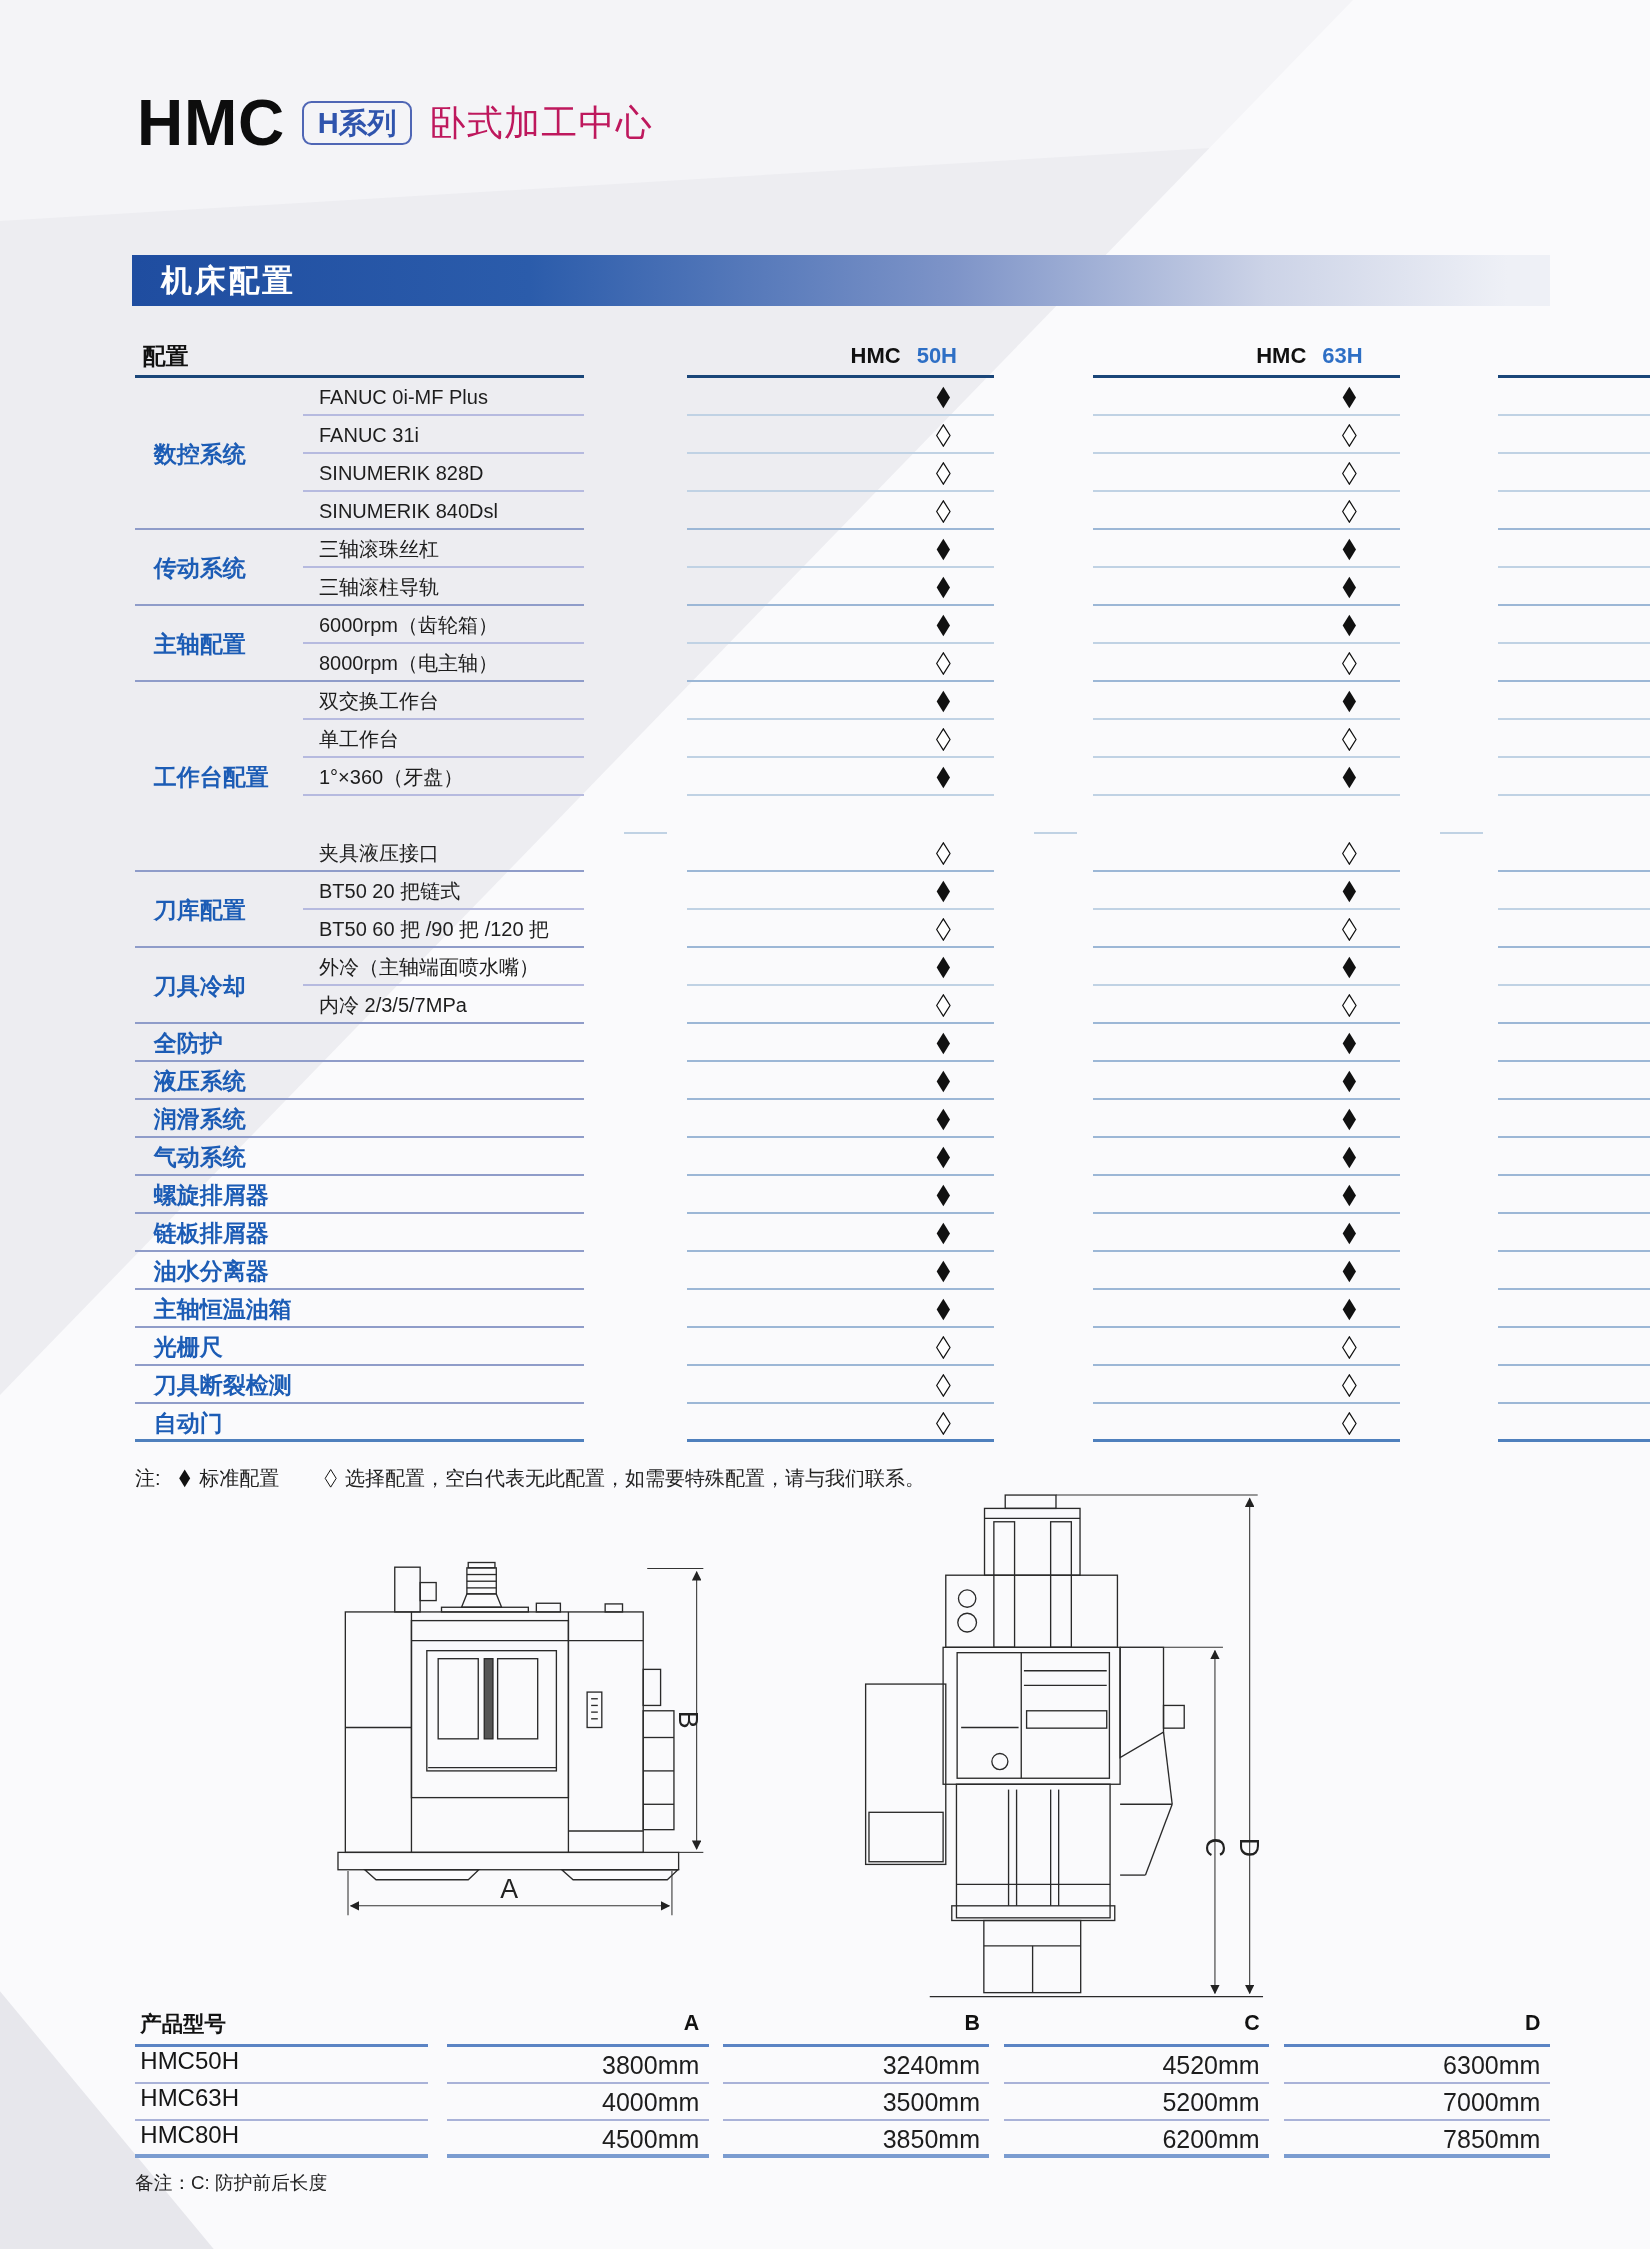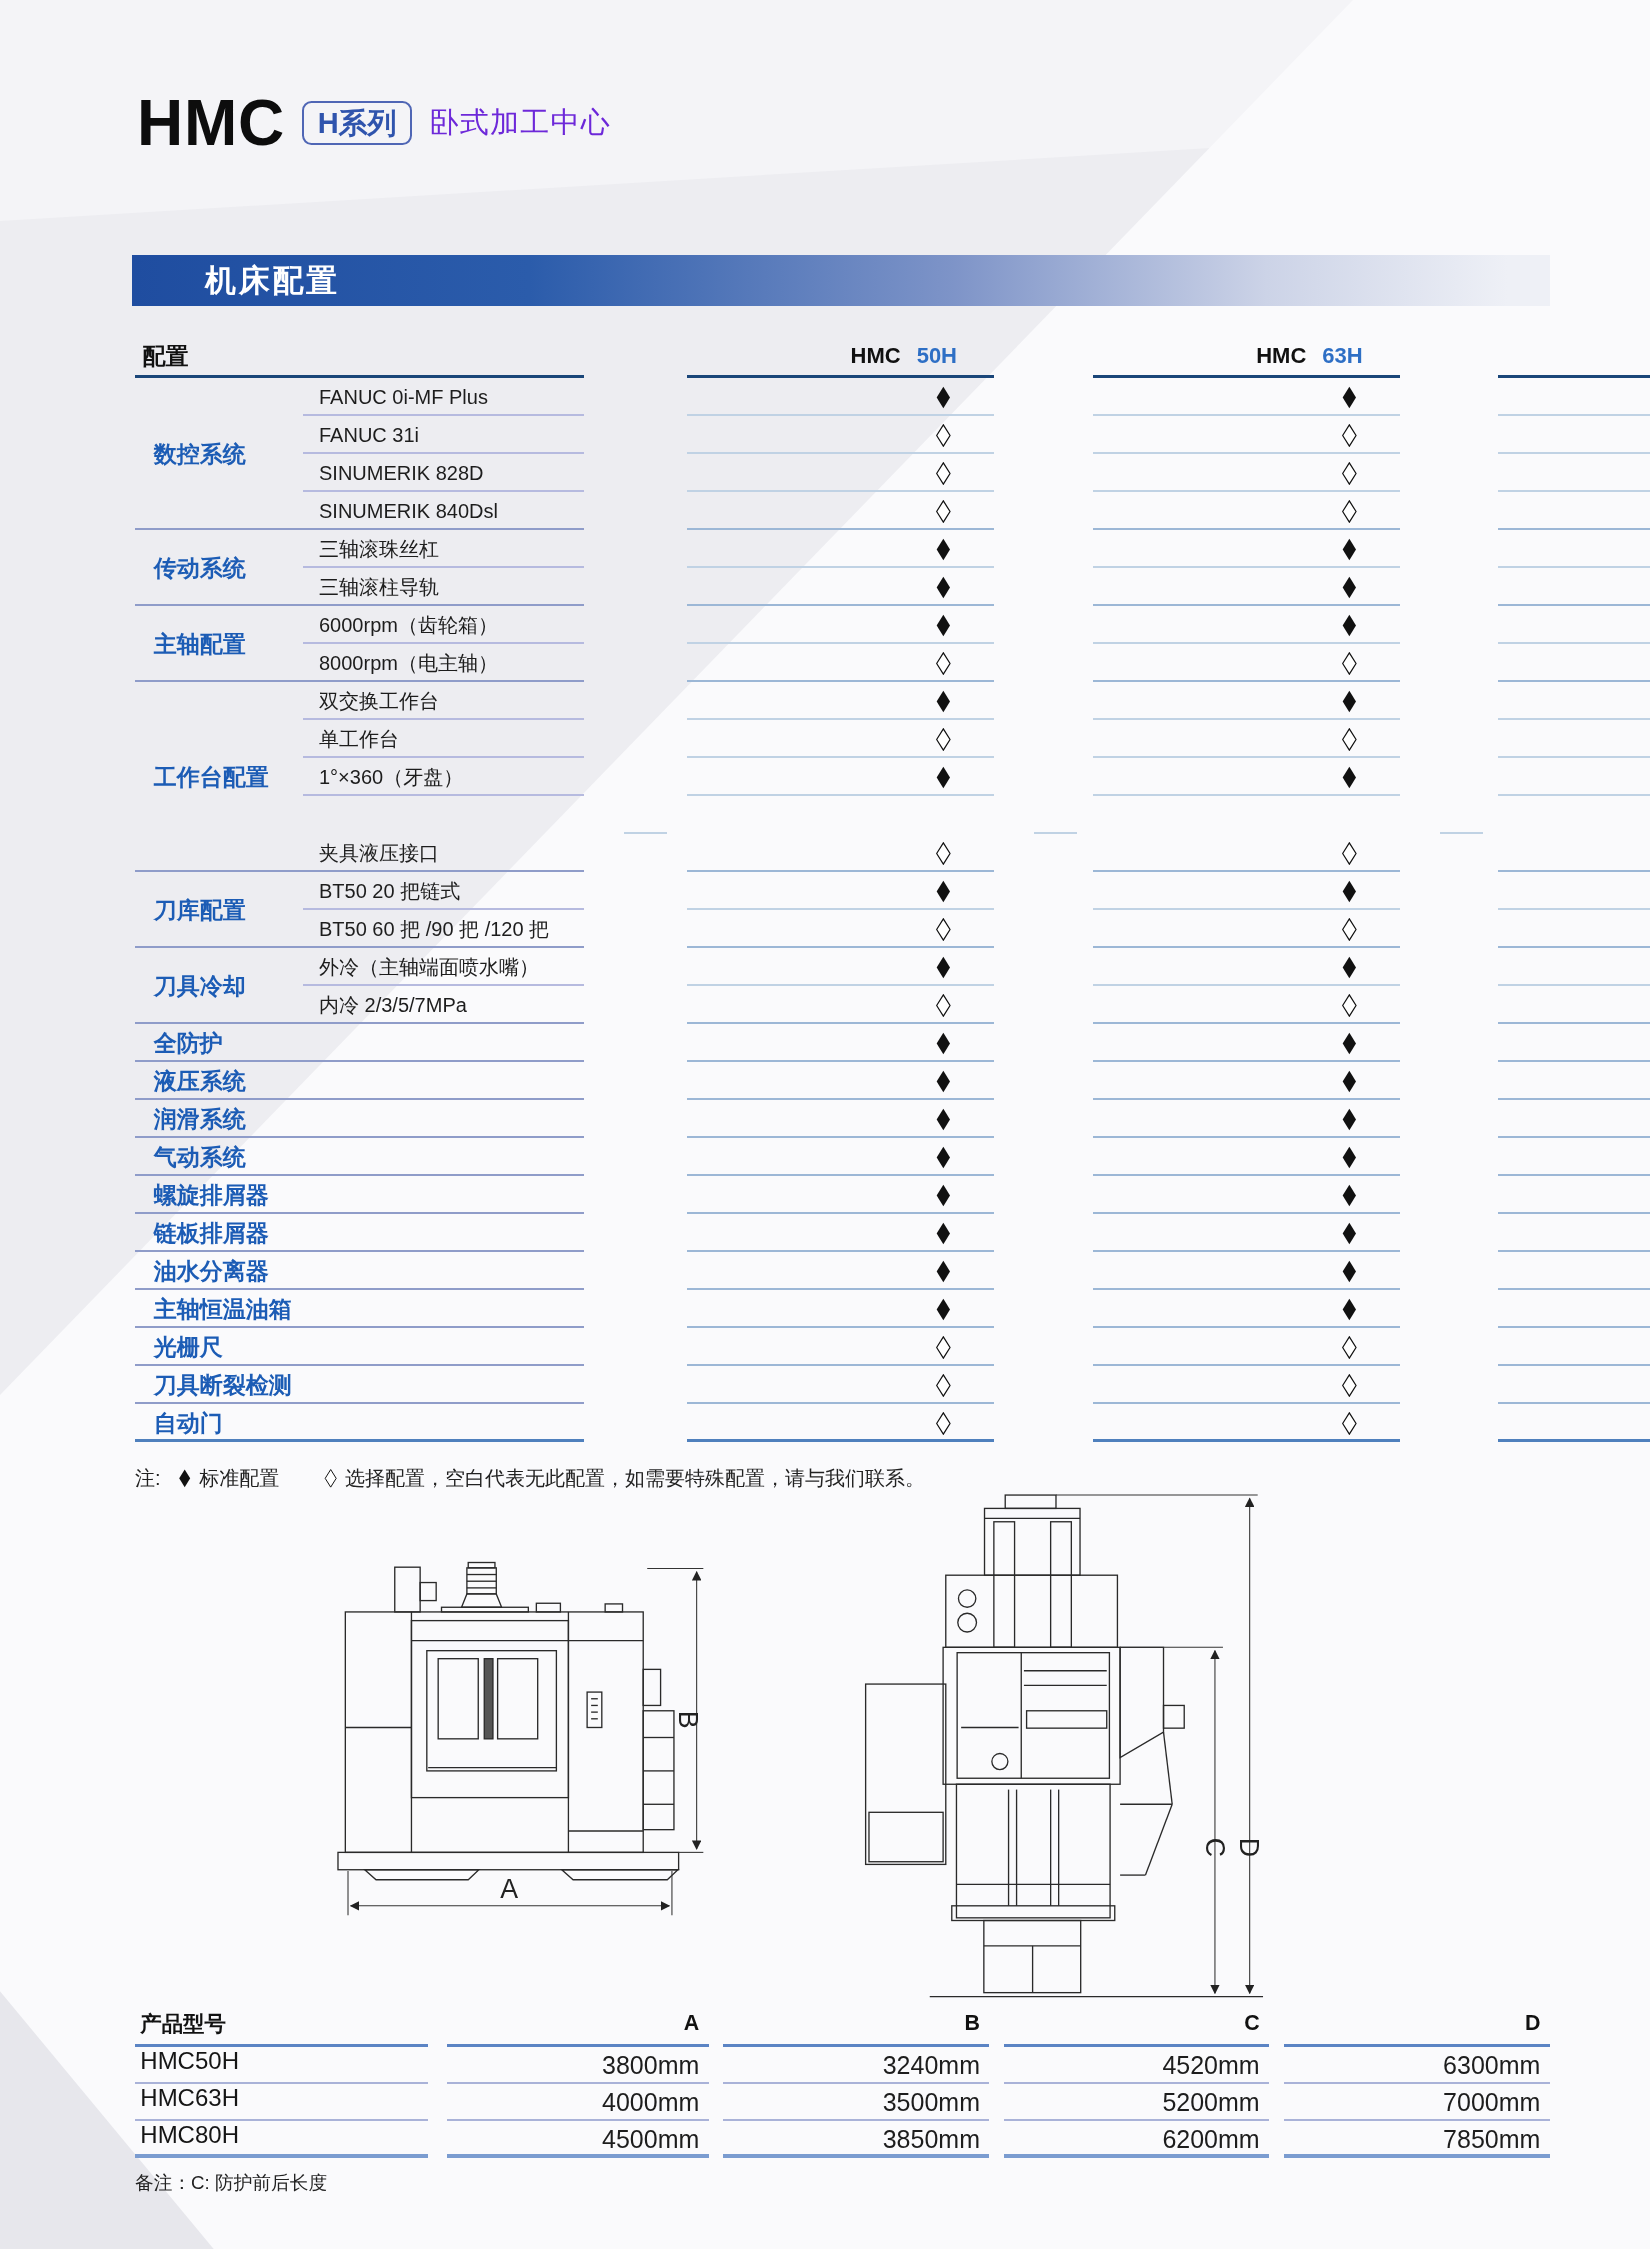--- a/index.html
+++ b/index.html
@@ -14,26 +14,26 @@
     clip-path:polygon(82% 0,100% 0,100% 100%,0 100%,0 62%);}
   .bg-topband{position:absolute;left:0;top:0;width:100%;height:221px;background:#f4f4f7;
     clip-path:polygon(0 0,100% 0,100% 55%,0 100%);}
   .bg-wedge{position:absolute;inset:0;background:#e7e7ec;
     clip-path:polygon(0 88.5%,13% 100%,0 100%);}
   
   .title-row{position:absolute;left:137px;top:86px;display:flex;align-items:center;gap:17.4px;}
   .logo{font-size:64px;font-weight:800;letter-spacing:0.7px;color:#0d0d0d;}
   .series-badge{border:2px solid #4f66b5;border-radius:9.4px;color:#2f54ad;
     font-size:29px;font-weight:600;padding:5.3px 13.4px;line-height:1;}
-  .title-suffix{font-size:29px;font-weight:500;color:#6d28d9;letter-spacing:1.3px;}
+  .title-suffix{font-size:36px;font-weight:500;color:#be185d;letter-spacing:1.3px;}
   
   .section-bar{position:absolute;left:132px;top:255px;width:1418px;height:51px;
     background:linear-gradient(90deg,#1f4da0 0%,#2b5cab 28%,#7e94c8 58%,#ccd3e7 80%,#eef0f6 97%);
     display:flex;align-items:center;}
-  .section-bar span{color:#ffffff;font-size:31px;font-weight:700;padding-left:29px;letter-spacing:2.7px;margin-left:44px;}
+  .section-bar span{color:#ffffff;font-size:31px;font-weight:700;padding-left:29px;letter-spacing:2.7px;}
   
   .cfg{position:absolute;left:135px;top:334px;width:1432px;}
   .cfg-grid{display:grid;grid-template-columns:449px 23px 307px 18.7px 307px 18.7px 307px;gap:40px;}
   .cfg-head{height:44px;}
   .cfg-head .c-lab{display:flex;align-items:center;font-size:23px;font-weight:700;color:#111;
     position:relative;padding-left:7.4px;box-sizing:border-box;}
   .cfg-head .c-val{display:flex;align-items:center;justify-content:flex-end;
     padding-right:37px;box-sizing:border-box;font-size:22px;font-weight:700;color:#111;position:relative;}
   .cfg-head .model-num{color:#2e6fc5;margin-left:16px;}
   .hline{position:absolute;left:0;right:0;bottom:0;height:3.3px;background:#1a4679;}

